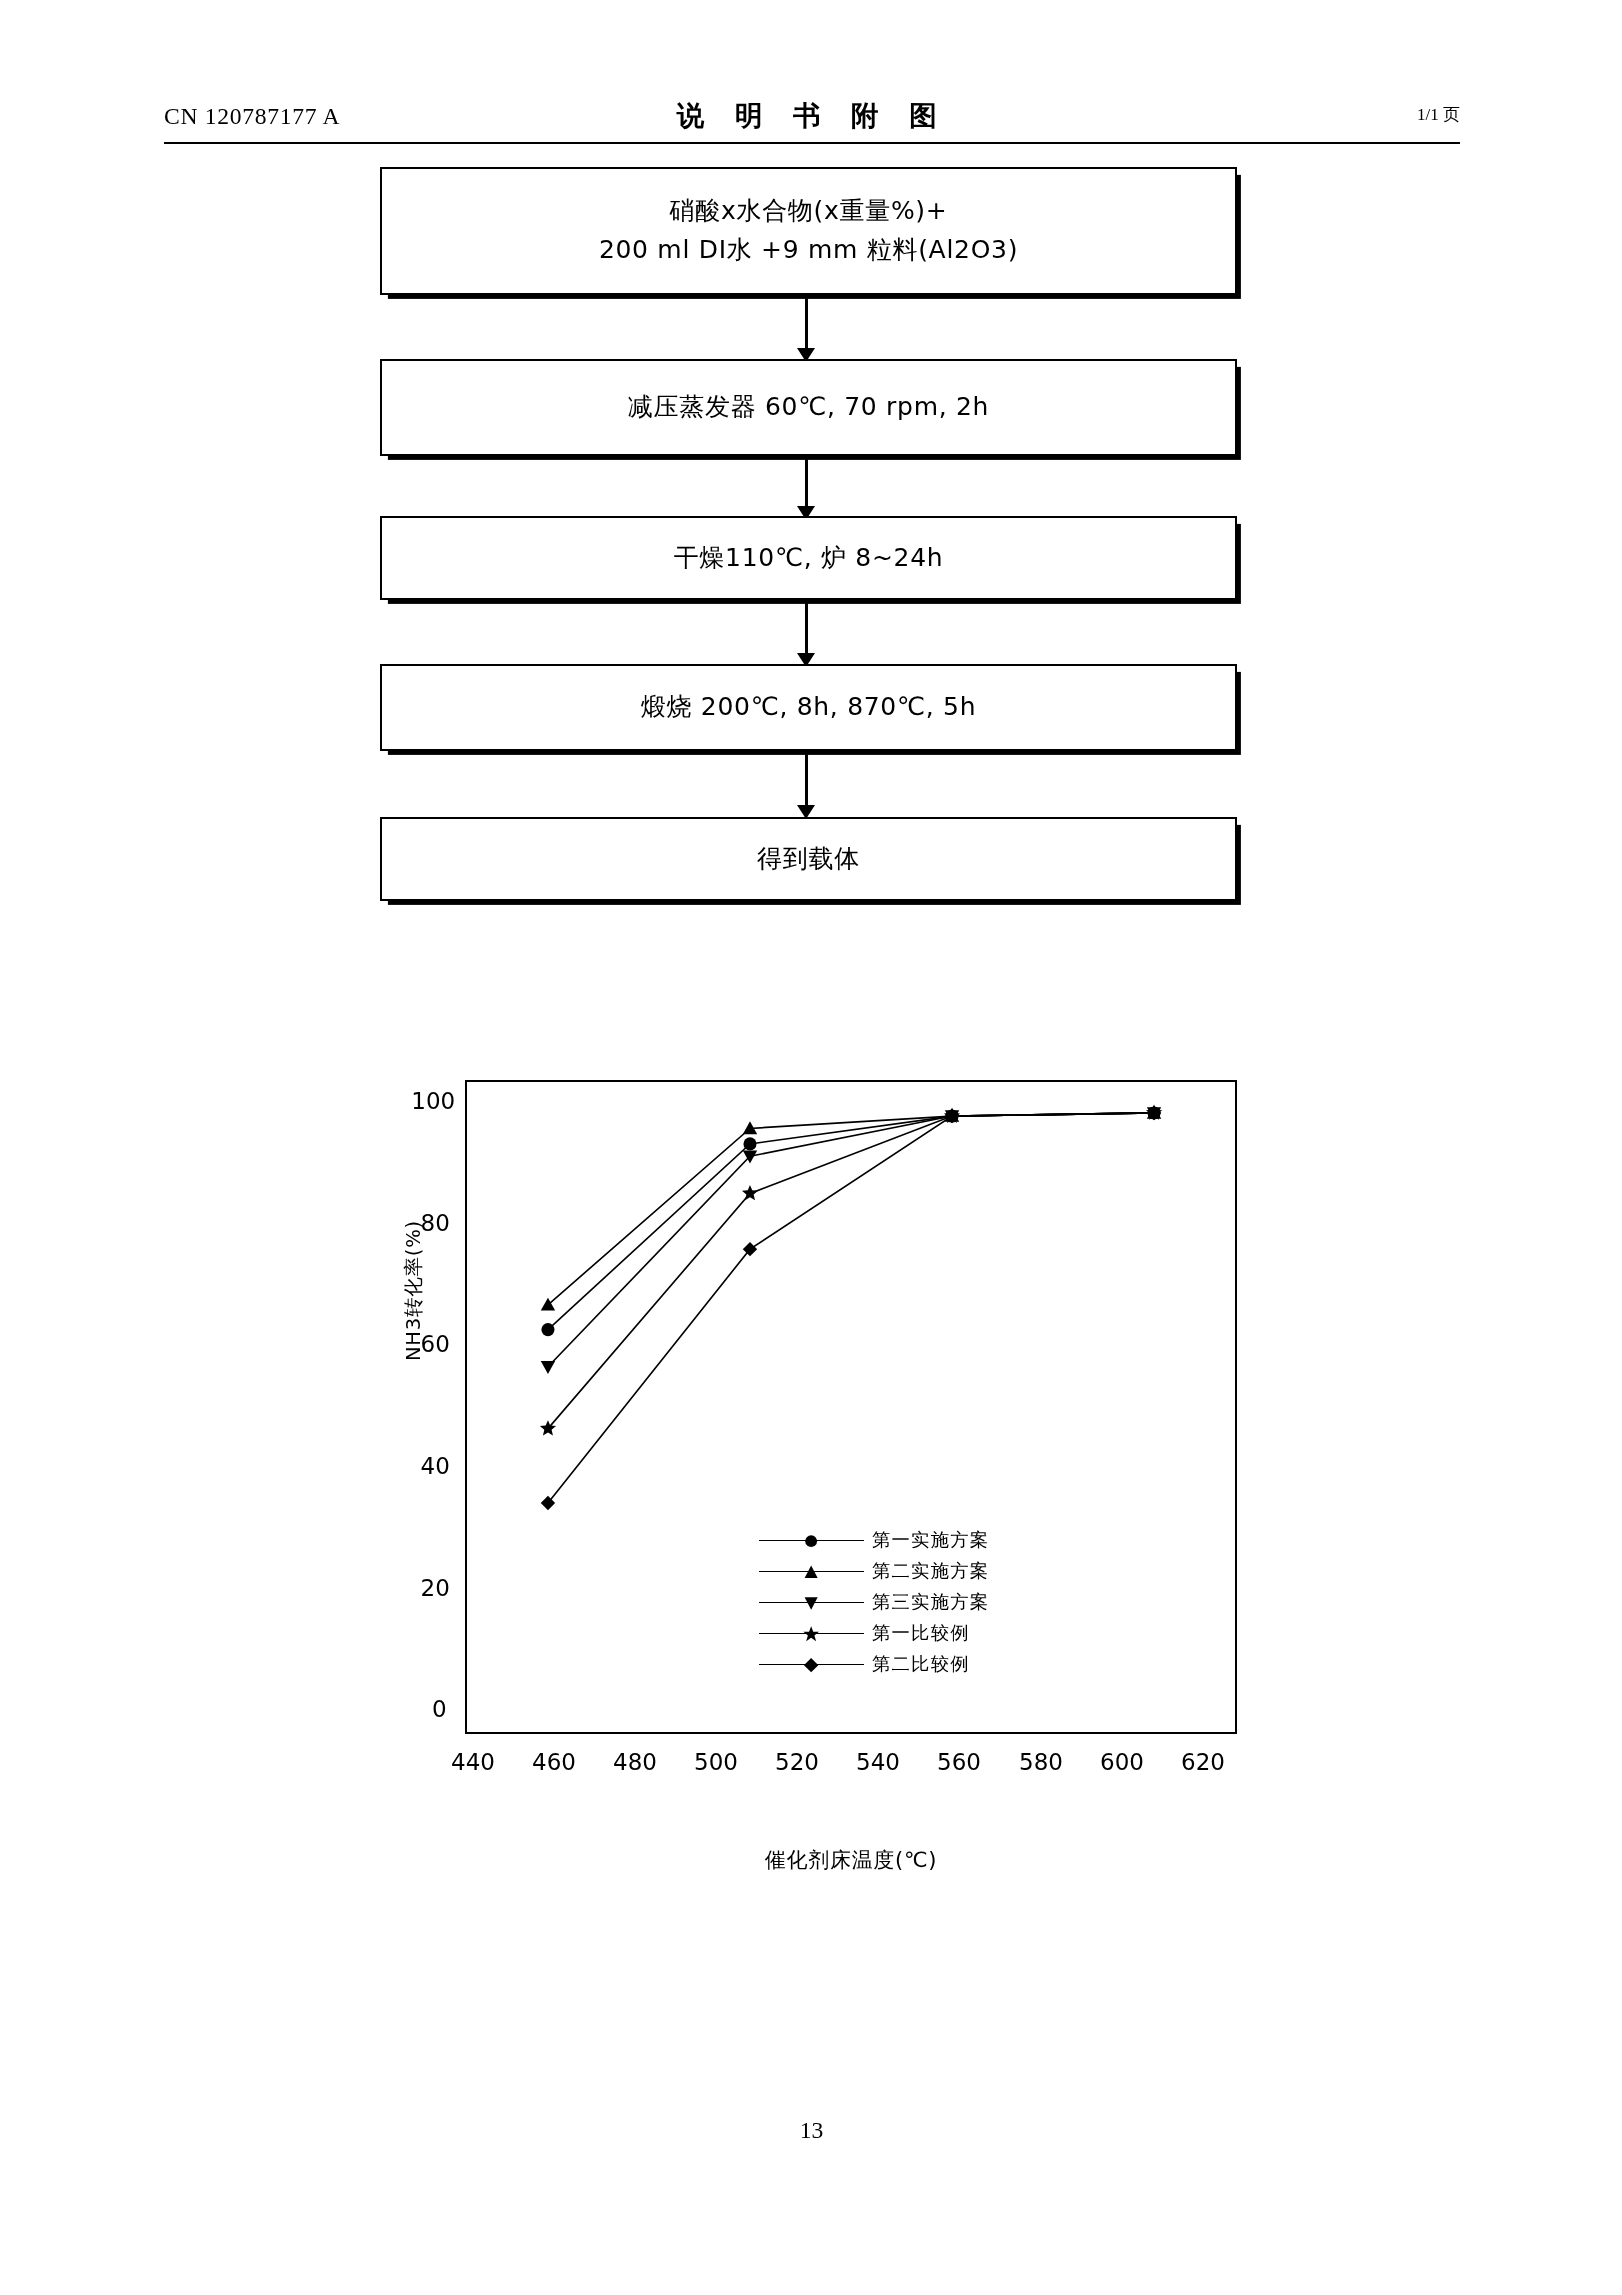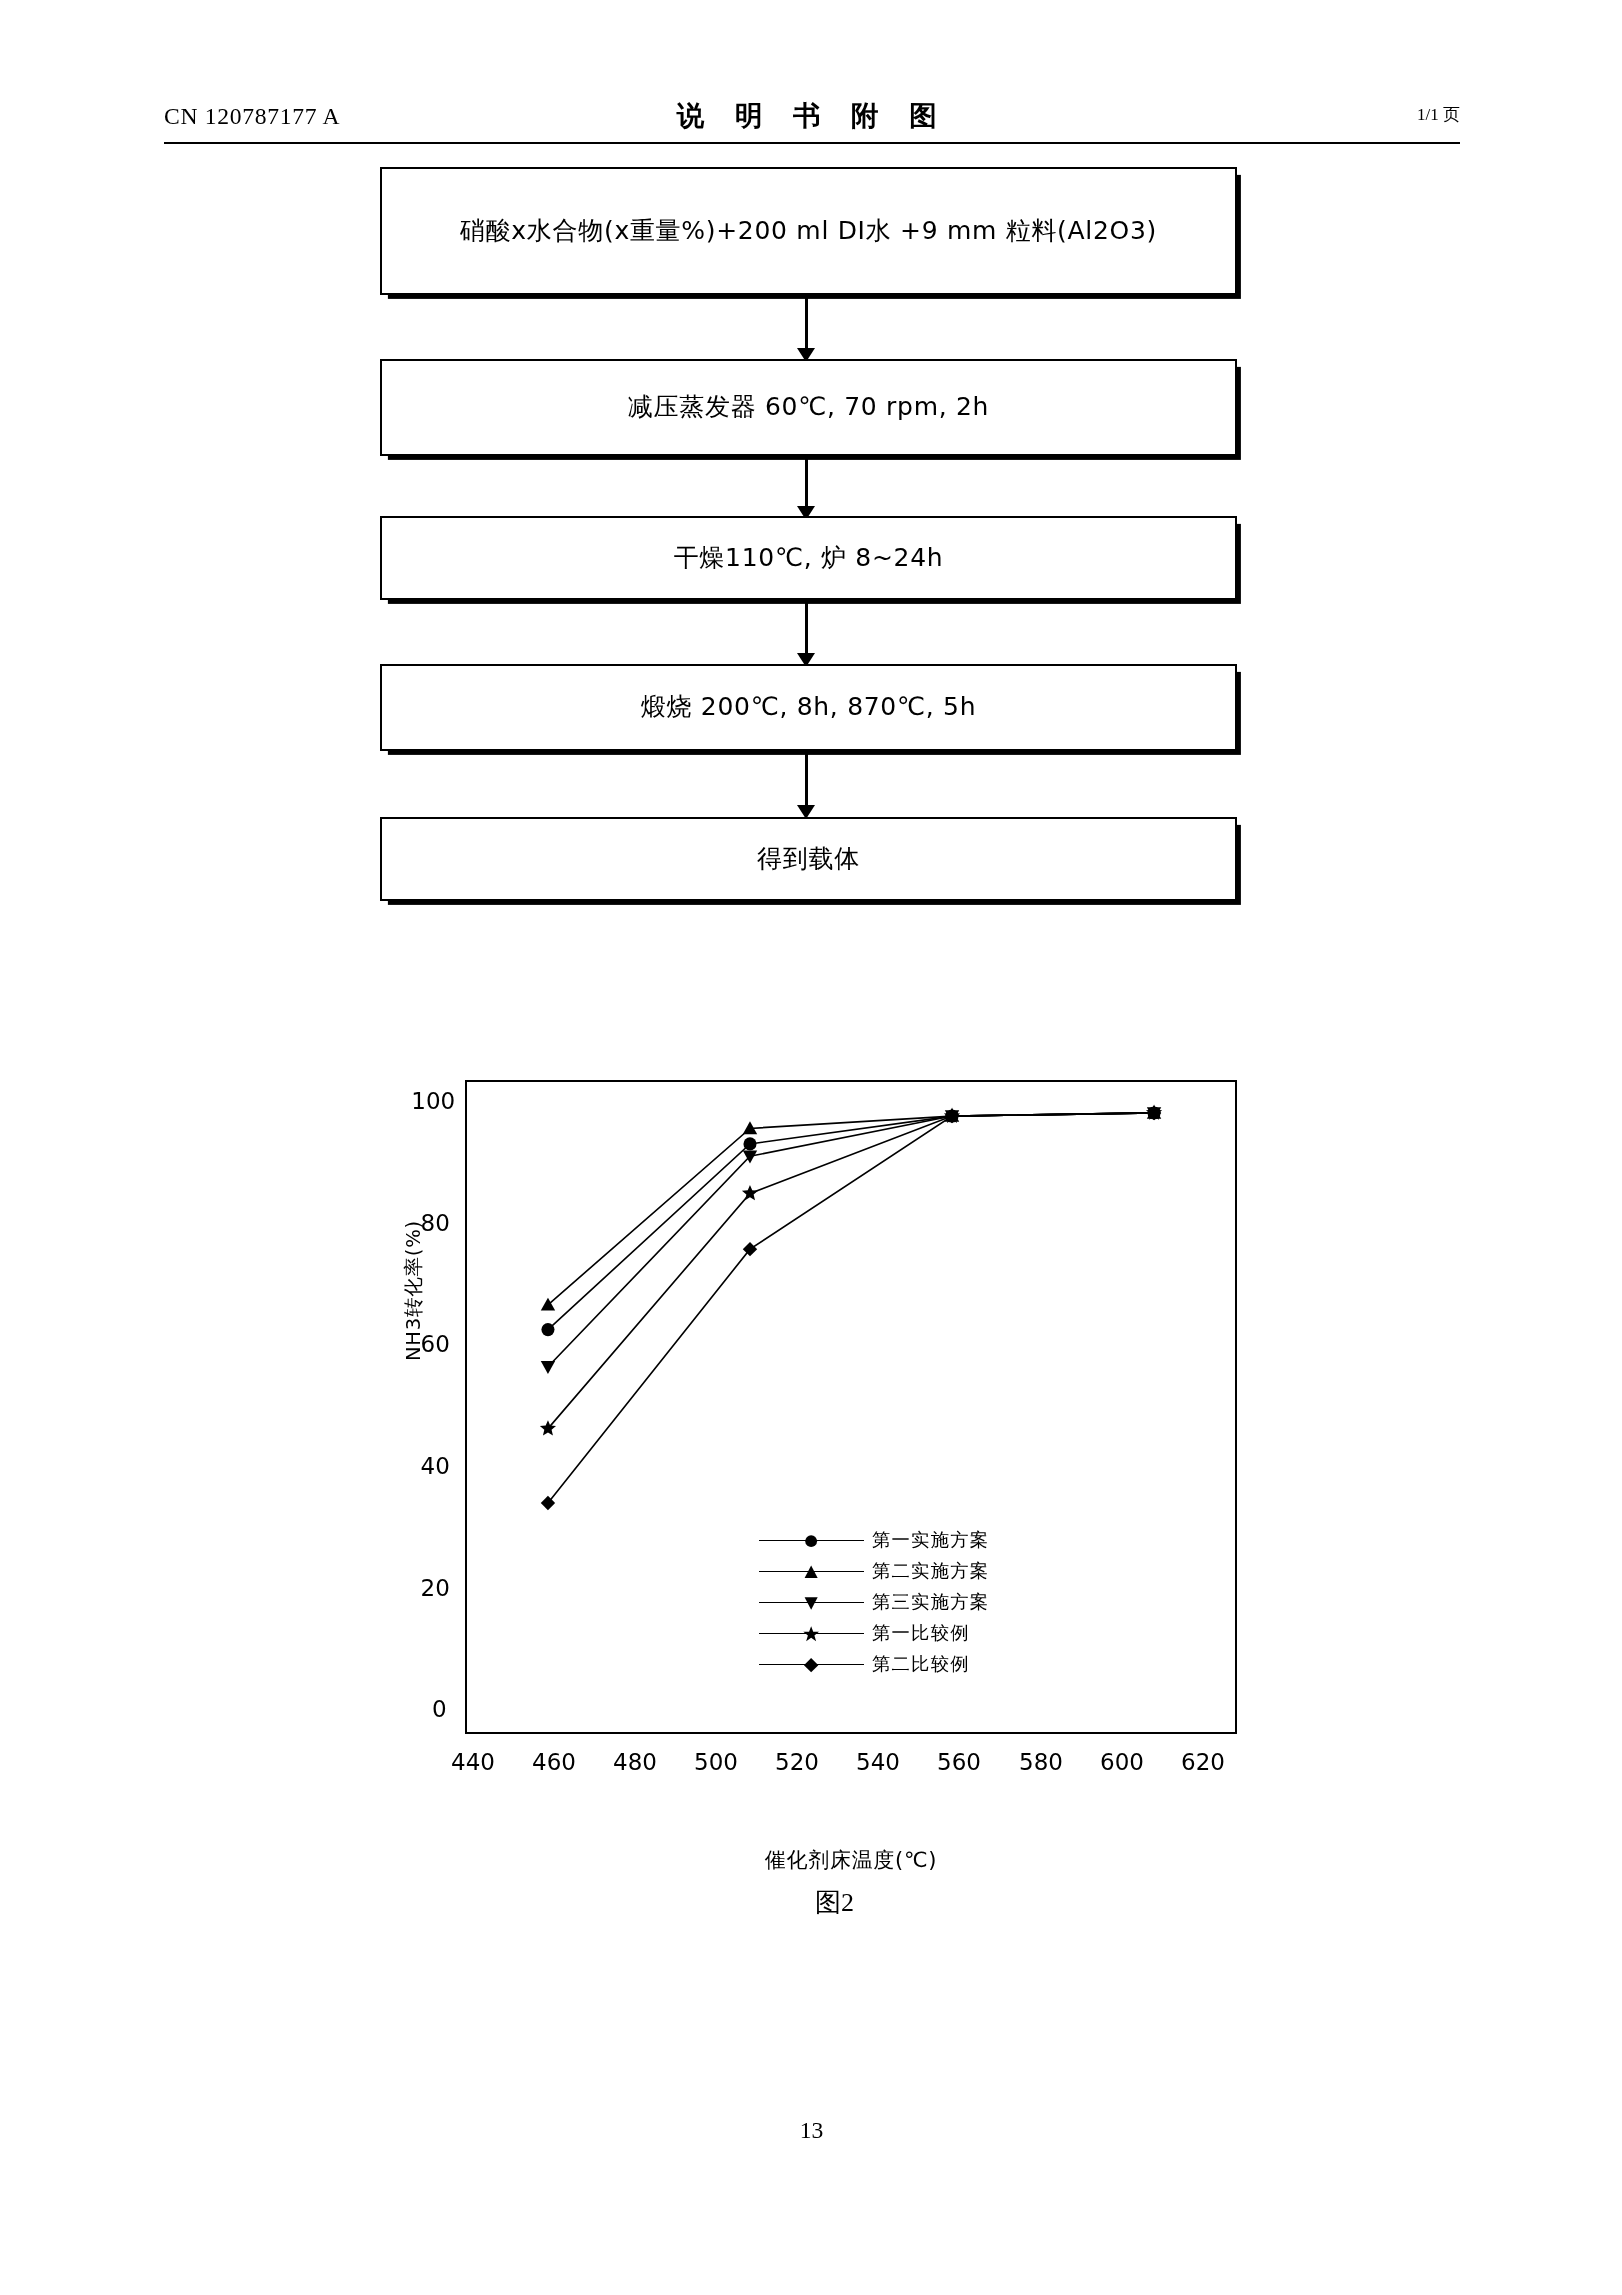--- a/index.html
+++ b/index.html
@@ -71,21 +71,21 @@
     height: 772px;
   }
   .flow-box {
     position: absolute;
     left: 0;
     width: 857px;
     box-sizing: border-box;
     border: 2px solid #000;
     background: #fff;
     display: flex;
-    flex-direction: row;
+    flex-direction: column;
     align-items: center;
     justify-content: center;
     font-family: "DejaVu Sans", sans-serif;
     font-size: 25px;
     line-height: 1.55;
     letter-spacing: 0.7px;
     box-shadow: 5.9px 5.9px 0 -2px #000;
     text-align: center;
   }
   .flow-box .ln { white-space: nowrap; }
@@ -343,17 +343,16 @@
       <span class="lg-sym">
         <span class="lg-line"></span>
         <svg class="lg-mk" viewBox="0 0 28 28">
             <polygon points="14,3 25,14 14,25 3,14" fill="#000"></polygon>
           </svg>
       </span>
       <span class="lg-text">第二比较例</span>
     </div>
   </div>
 
-  <div class="fig-caption" style="top:805px;">图2</div>
 </div>
 
 <div class="page-number">13</div>
 
 
 </body></html>

